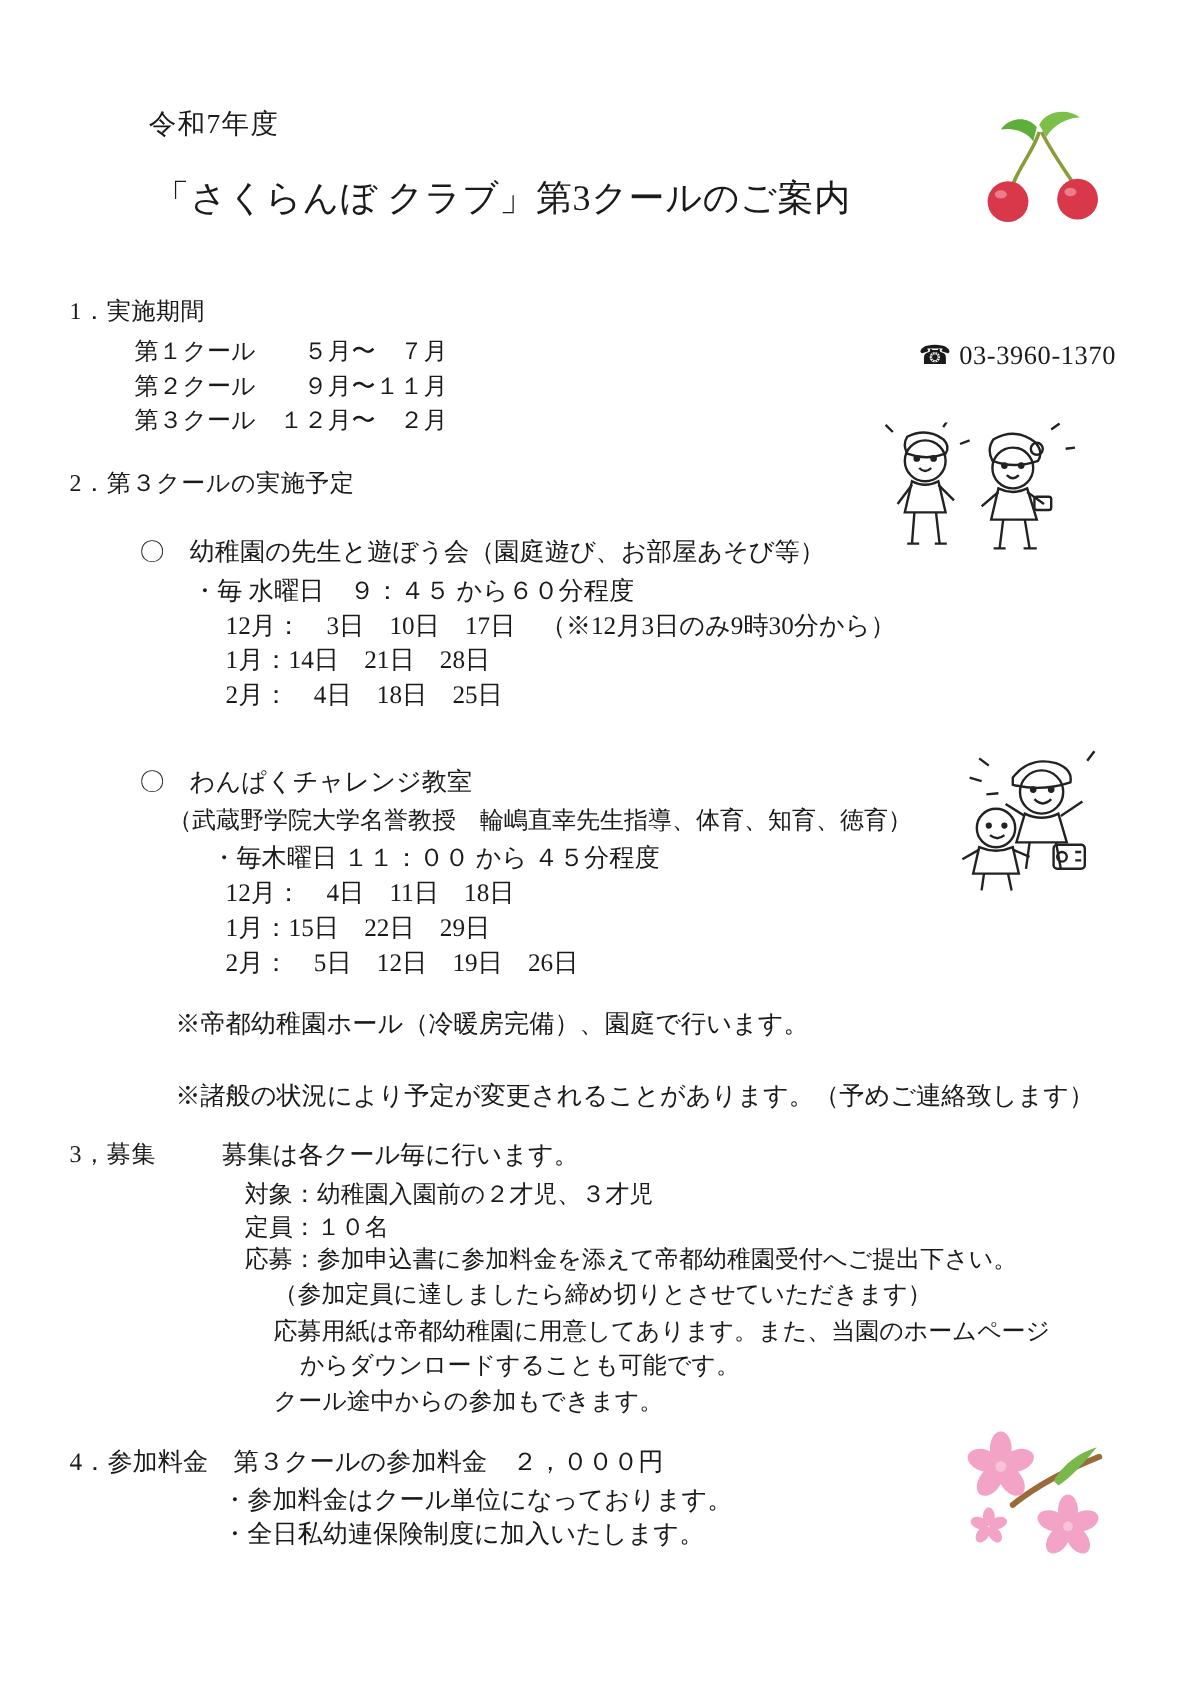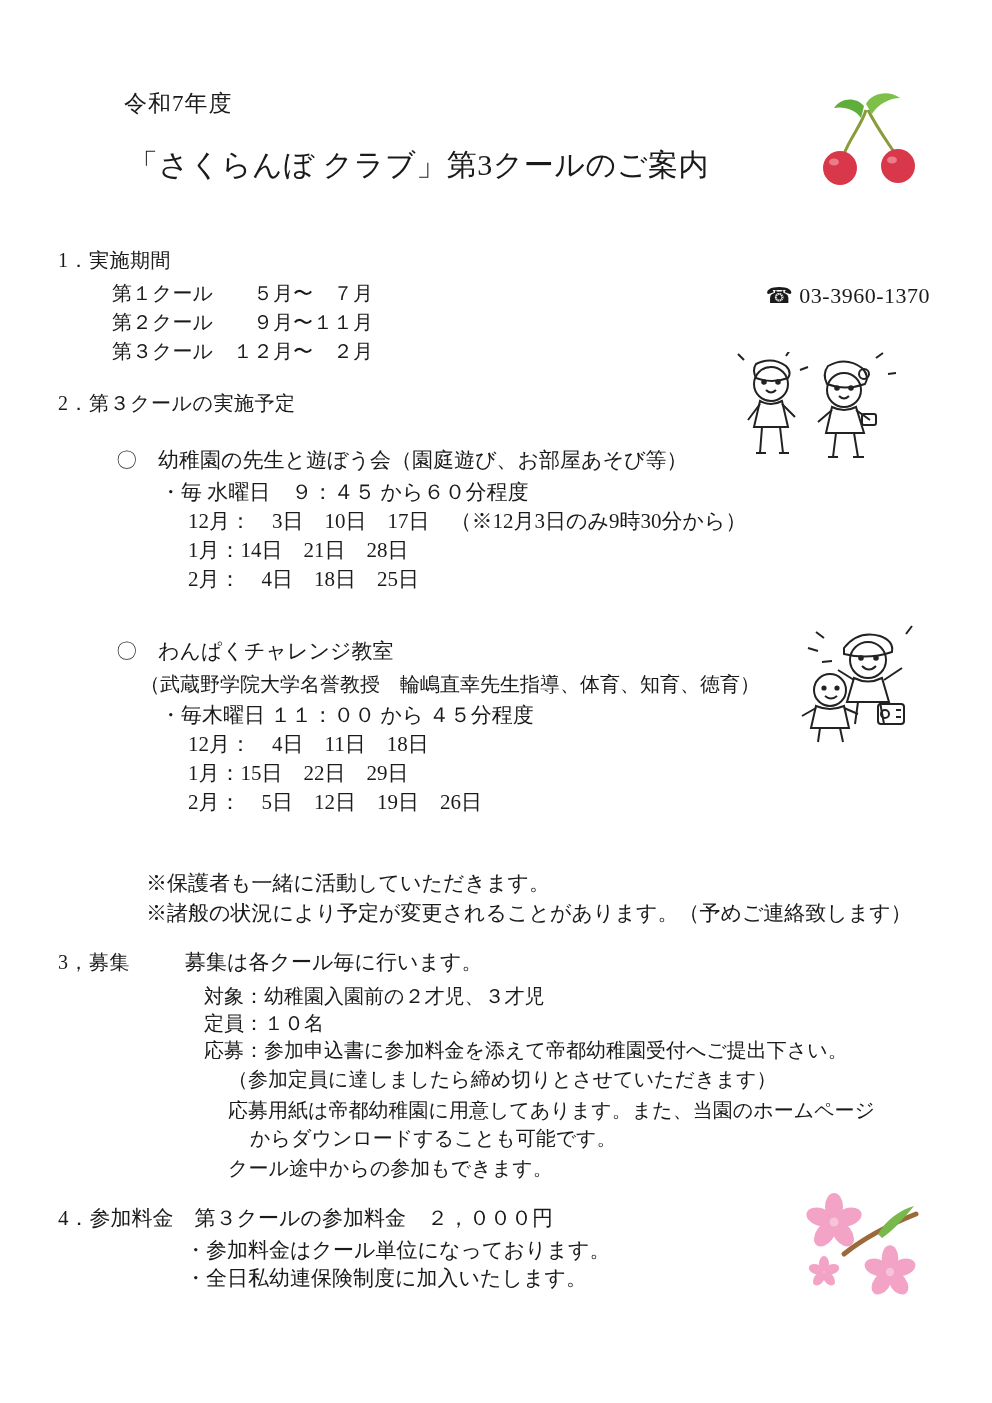--- a/index.html
+++ b/index.html
@@ -77,21 +77,21 @@
   #sec2-head { left: 58px; top: 393px; }
 
   #a1-head { left: 116px; top: 450px; }
   #a1-l1 { left: 160px; top: 482px; }
   #a1-l2 { left: 188px; top: 511px; }
   #a1-l3 { left: 188px; top: 540px; }
   #a1-l4 { left: 188px; top: 569px; }
 
   #a2-head { left: 116px; top: 641px; }
   #a2-sub { left: 140px; top: 674px; }
-  #a2-l1 { left: 160px; top: 705px; }
+  #a2-l1 { left: 176px; top: 705px; }
   #a2-l2 { left: 188px; top: 734px; }
   #a2-l3 { left: 188px; top: 763px; }
   #a2-l4 { left: 188px; top: 792px; }
 
   #note1 { left: 146px; top: 843px; }
   #note2 { left: 146px; top: 873px; }
   #note3 { left: 146px; top: 903px; }
 
   
   #sec3-head { left: 58px; top: 952px; }
@@ -208,21 +208,21 @@
     </svg>
   </div>
 
   <div class="blk s3" id="a2-head">〇　わんぱくチャレンジ教室</div>
   <div class="blk s2" id="a2-sub">（武蔵野学院大学名誉教授　輪嶋直幸先生指導、体育、知育、徳育）</div>
   <div class="blk s3" id="a2-l1">・毎木曜日 １１：００ から ４５分程度</div>
   <div class="blk s3" id="a2-l2">12月：　4日　11日　18日</div>
   <div class="blk s3" id="a2-l3">1月：15日　22日　29日</div>
   <div class="blk s3" id="a2-l4">2月：　5日　12日　19日　26日</div>
 
-  <div class="blk s3" id="note2">※保護者も一緒に活動していただきます。</div>
+  <div class="blk s3" id="note1">※帝都幼稚園ホール（冷暖房完備）、園庭で行います。</div>
   <div class="blk s3" id="note3">※諸般の状況により予定が変更されることがあります。（予めご連絡致します）</div>
 
   <div class="blk num-label" id="sec3-head">3，募集</div>
   <div class="blk" id="sec3-lead">募集は各クール毎に行います。</div>
   <div class="blk s2" id="sec3-l1">対象：幼稚園入園前の２才児、３才児</div>
   <div class="blk s2" id="sec3-l2">定員：１０名</div>
   <div class="blk s2" id="sec3-l3">応募：参加申込書に参加料金を添えて帝都幼稚園受付へご提出下さい。</div>
   <div class="blk s2" id="sec3-l4">（参加定員に達しましたら締め切りとさせていただきます）</div>
   <div class="blk s2" id="sec3-l5">応募用紙は帝都幼稚園に用意してあります。また、当園のホームページ</div>
   <div class="blk s2" id="sec3-l6">からダウンロードすることも可能です。</div>

